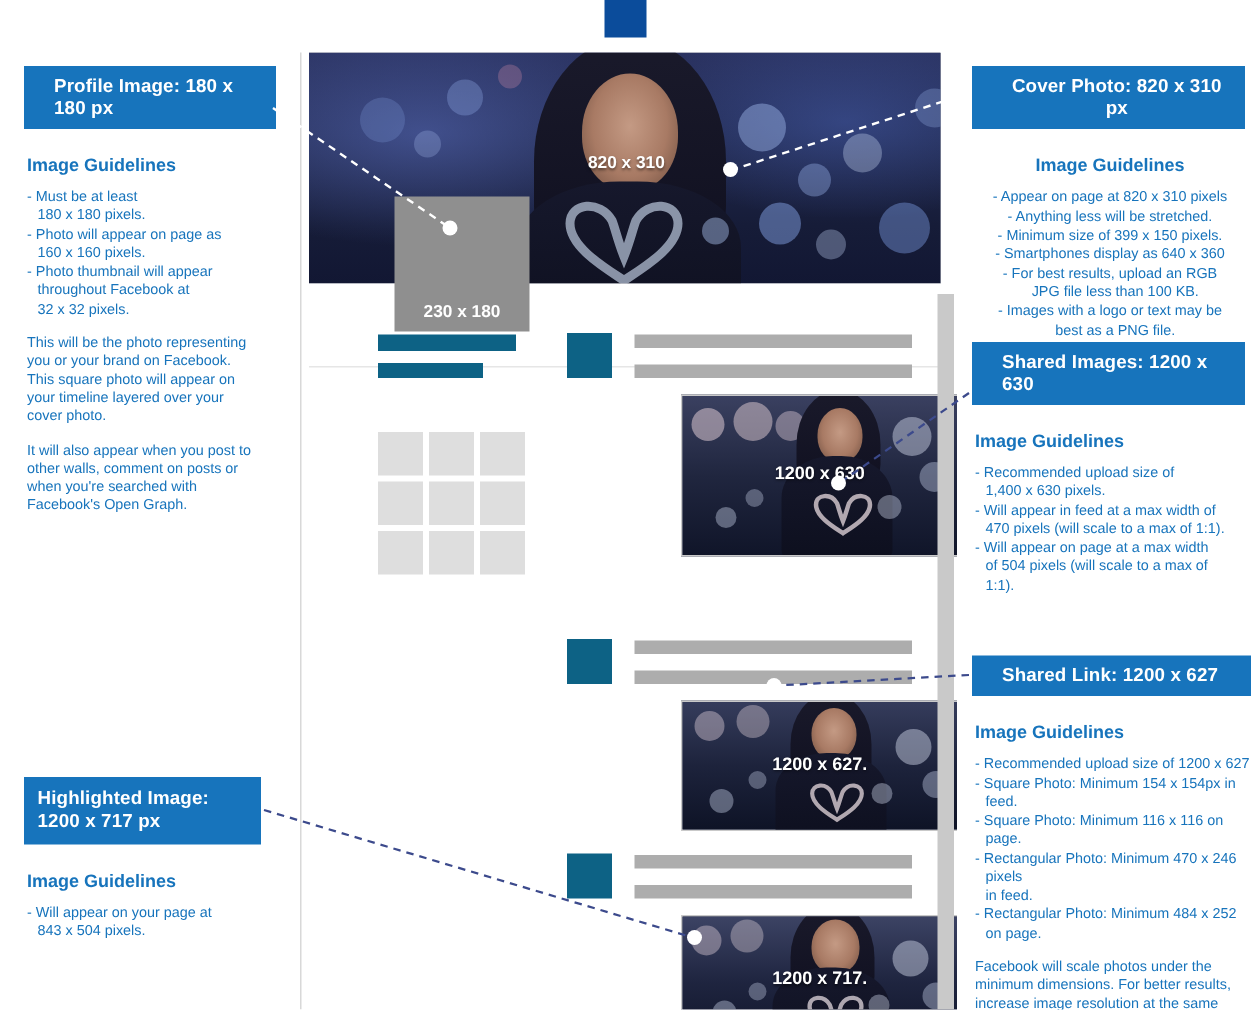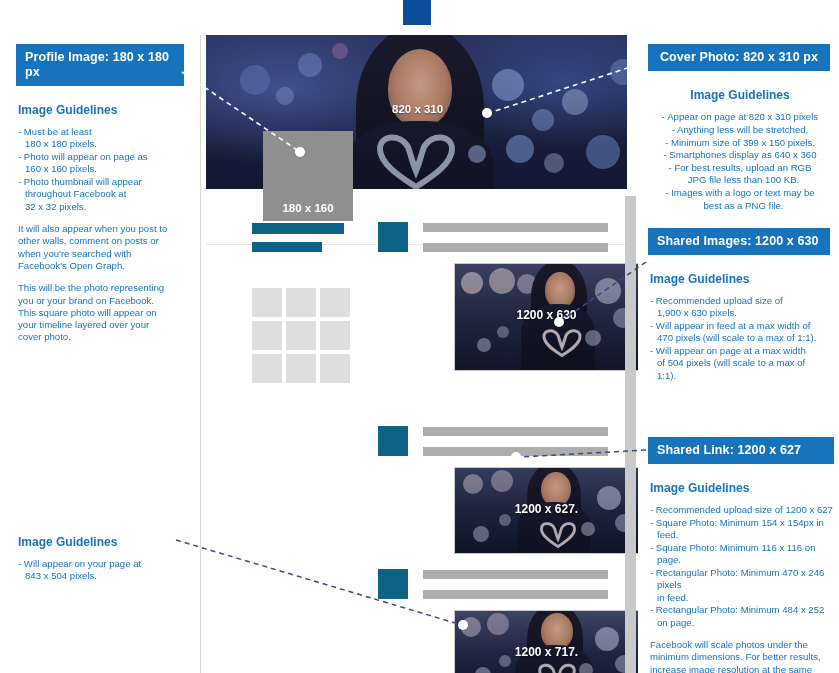--- a/index.html
+++ b/index.html
@@ -12,21 +12,21 @@
   #stage { position: relative; width: 839px; height: 673px; background:#fff; }
 
   
   .panel { position: absolute; }
   .panel-header {
     background: #1774bc;
     color: #ffffff;
     font-weight: bold;
     font-size: 12.5px;
     line-height: 15px;
-    padding: 6px 9px 6px 9px;
+    padding: 6px 9px 6px 20px;
     letter-spacing: 0.1px;
   }
   .panel-header.two-line { padding: 7px 9px 8px 9px; }
   .panel-header .hl { display:block; }
   .guidelines-title {
     color: #1774bc;
     font-weight: bold;
     font-size: 12px;
     margin: 17px 0 9px 2px;
   }
@@ -180,21 +180,21 @@
           <div class="bokeh" style="left:34px;top:30px;width:30px;height:30px;background:rgba(120,145,210,.3);"></div>
           <div class="bokeh" style="left:70px;top:52px;width:18px;height:18px;background:rgba(160,180,230,.3);"></div>
           <div class="bokeh" style="left:404px;top:24px;width:26px;height:26px;background:rgba(150,175,230,.3);"></div>
         </div>
         <div class="cover-label">820 x 310</div>
       </div>
 
       <div class="profile-strip"></div>
 
       <div class="avatar-box">
-        <span class="avatar-label">180 x 160</span>
+        <span class="avatar-label">230 x 180</span>
       </div>
 
       <div class="bar teal" style="left:51px;top:188px;width:92px;height:11px;"></div>
       <div class="bar teal" style="left:51px;top:207px;width:70px;height:10px;"></div>
 
       <div class="tile" style="left:51px;top:253px;width:30px;height:29px;"></div>
       <div class="tile" style="left:85px;top:253px;width:30px;height:29px;"></div>
       <div class="tile" style="left:119px;top:253px;width:30px;height:29px;"></div>
       <div class="tile" style="left:51px;top:286px;width:30px;height:29px;"></div>
       <div class="tile" style="left:85px;top:286px;width:30px;height:29px;"></div>
@@ -283,32 +283,36 @@
     <div class="guidelines-title">Image Guidelines</div>
     <ul class="glist">
       <li>- Must be at least
   180 x 180 pixels.</li>
       <li>- Photo will appear on page as
   160 x 160 pixels.</li>
       <li>- Photo thumbnail will appear
   throughout Facebook at
   32 x 32 pixels.</li>
     </ul>
-    <p class="gpara">It will also appear when you post to
-other walls, comment on posts or
-when you're searched with
-Facebook's Open Graph.</p>
     <p class="gpara">This will be the photo representing
 you or your brand on Facebook.
 This square photo will appear on
 your timeline layered over your
 cover photo.</p>
+    <p class="gpara">It will also appear when you post to
+other walls, comment on posts or
+when you're searched with
+Facebook's Open Graph.</p>
   </div>
 
   <div class="panel" style="left:16px;top:518px;width:158px;">
+    <div class="panel-header two-line">
+      <span class="hl">Highlighted Image:</span>
+      <span class="hl">1200 x 717 px</span>
+    </div>
     <div class="guidelines-title">Image Guidelines</div>
     <ul class="glist">
       <li>- Will appear on your page at
   843 x 504 pixels.</li>
     </ul>
   </div>
 
   <div class="panel" style="left:648px;top:44px;width:182px;text-align:center;">
     <div class="panel-header">Cover Photo: 820 x 310 px</div>
     <div class="guidelines-title">Image Guidelines</div>
@@ -322,21 +326,21 @@
       <li>- Images with a logo or text may be
   best as a PNG file.</li>
     </ul>
   </div>
 
   <div class="panel" style="left:648px;top:228px;width:182px;">
     <div class="panel-header">Shared Images: 1200 x 630</div>
     <div class="guidelines-title">Image Guidelines</div>
     <ul class="glist">
       <li>- Recommended upload size of
-  1,900 x 630 pixels.</li>
+  1,400 x 630 pixels.</li>
       <li>- Will appear in feed at a max width of
   470 pixels (will scale to a max of 1:1).</li>
       <li>- Will appear on page at a max width
   of 504 pixels (will scale to a max of
   1:1).</li>
     </ul>
   </div>
 
   <div class="panel" style="left:648px;top:437px;width:186px;">
     <div class="panel-header">Shared Link: 1200 x 627</div>

